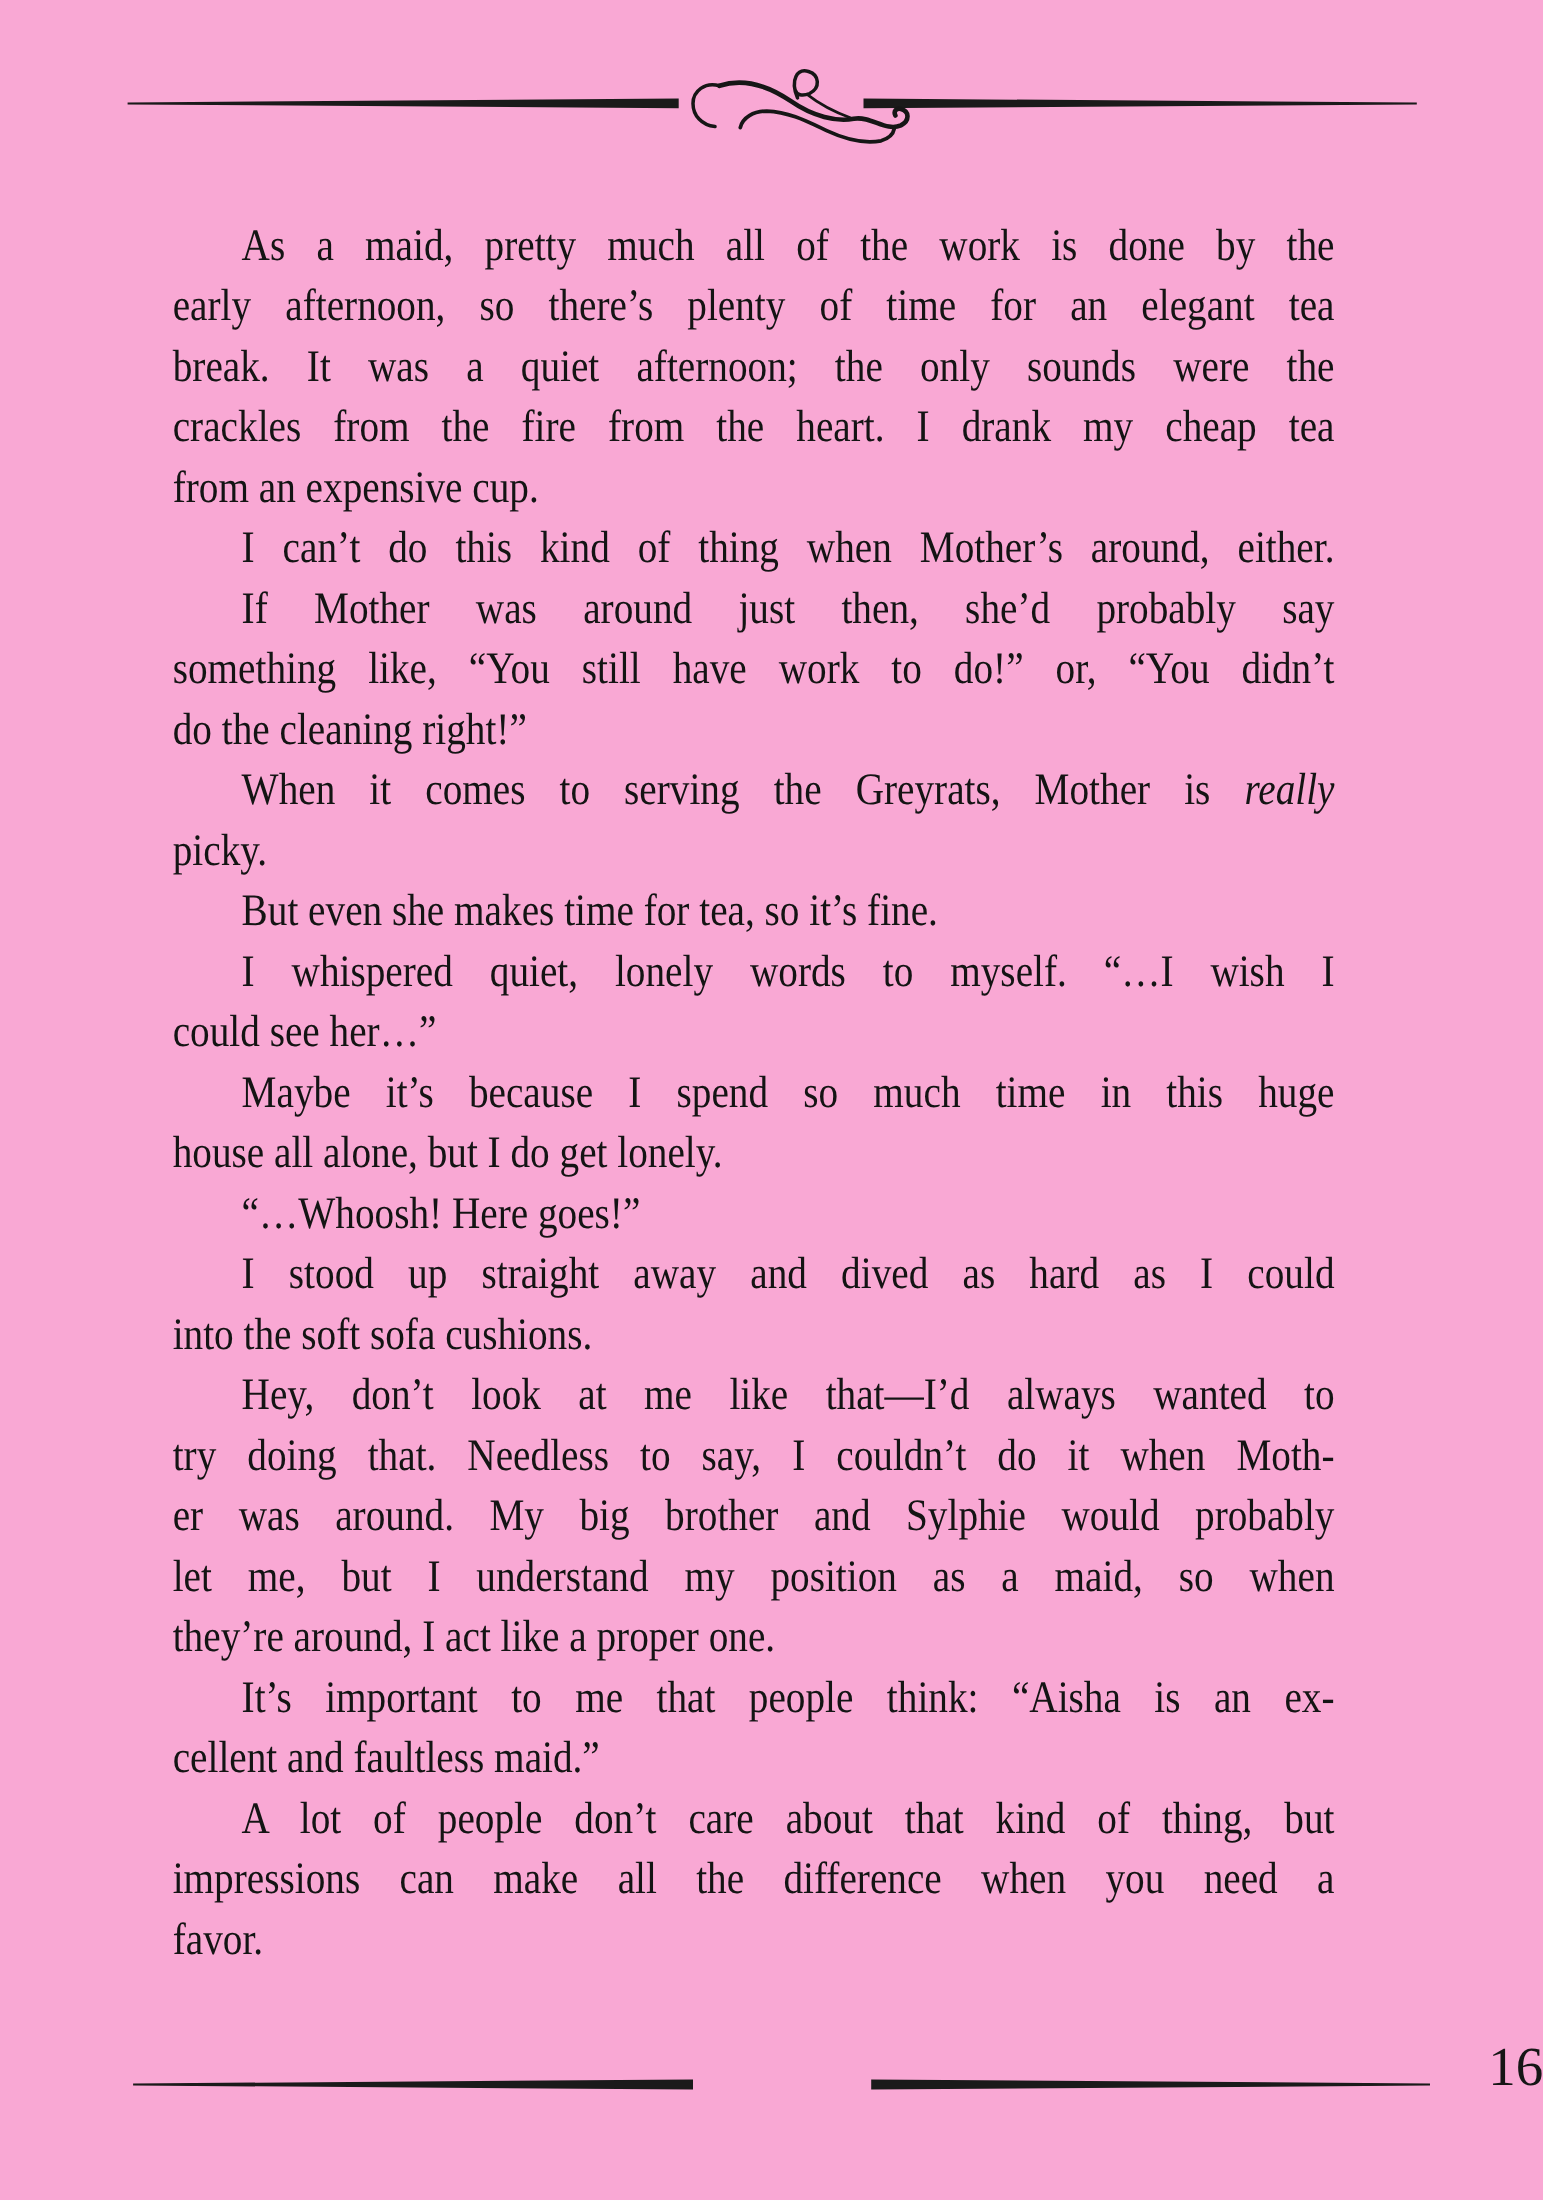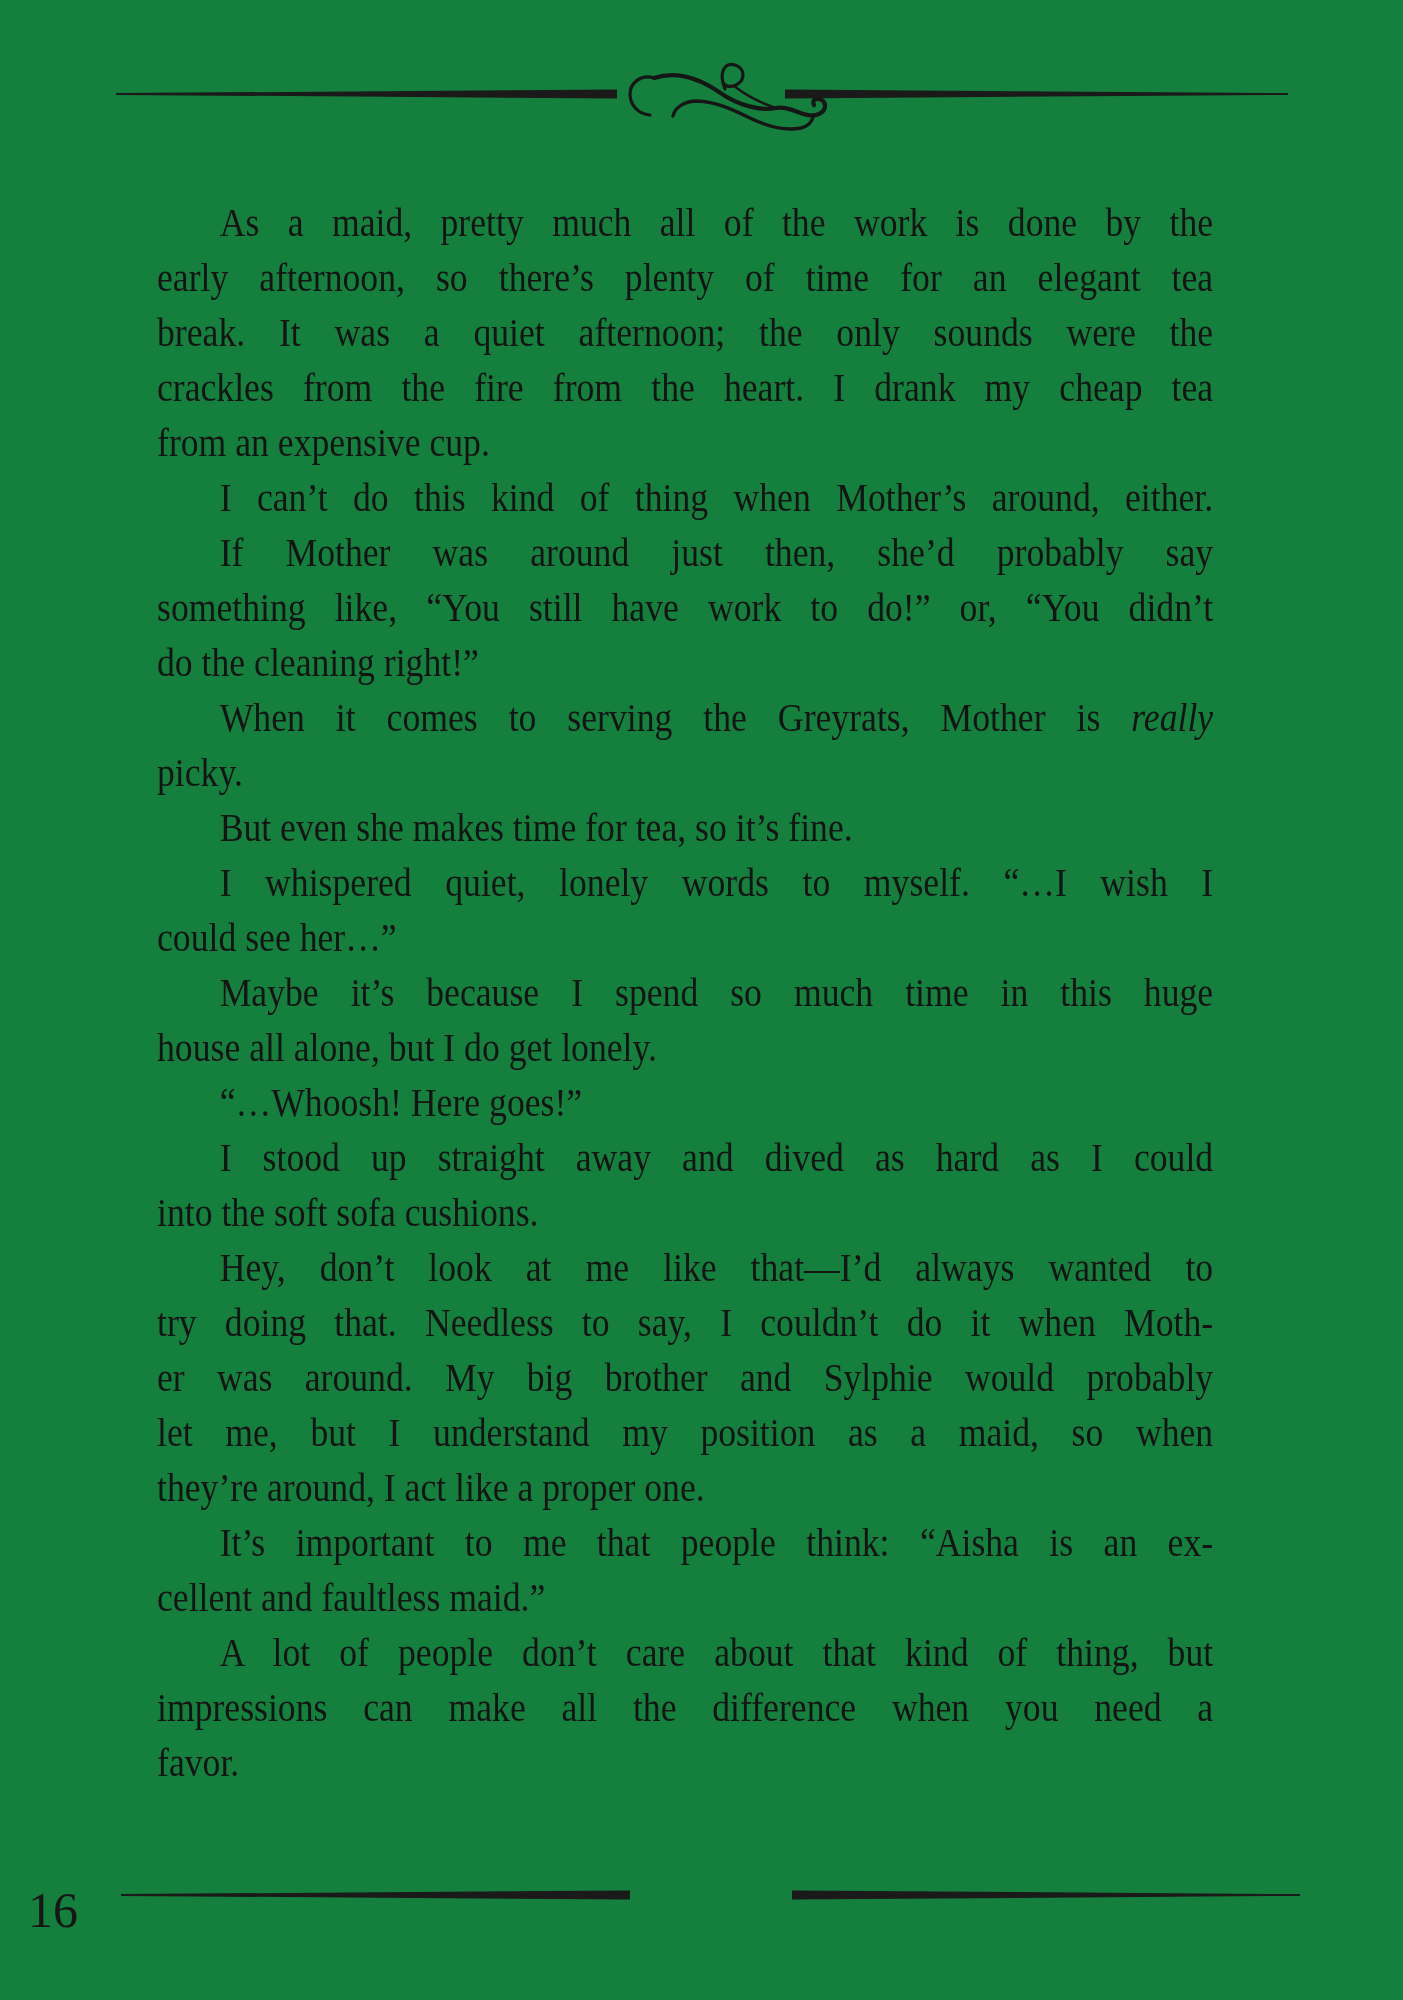--- a/index.html
+++ b/index.html
@@ -1,20 +1,20 @@
 <!DOCTYPE html>
 <html><head>
 <meta charset="utf-8">
 <style>
   html, body { margin: 0; padding: 0; background: #e8e8e8; }
   .book-page {
     position: relative;
     width: 1403px;
     height: 2000px;
-    background: #15803d;
+    background: #f9a8d4;
     overflow: hidden;
     font-family: "Liberation Serif", "DejaVu Serif", serif;
     color: #141414;
   }
   .header-rule-svg {
     position: absolute;
     left: 110px;
     top: 88px;
     width: 1185px;
     height: 12px;
@@ -51,26 +51,25 @@
     left: 110px;
     top: 1889px;
     width: 1192px;
     height: 12px;
   }
   .page-number {
     position: absolute;
     left: 0;
     top: 1853px;
     width: 100%;
-    text-align: left;
+    text-align: right;
     text-indent: 28px;
     font-size: 50px;
     line-height: 50px;
     color: #161616;
-    margin-top: 32px;
   }
 </style>
 </head>
 <body>
 
 <div class="book-page">
 
   <svg class="header-rule-svg" viewBox="0 0 1185 12" preserveAspectRatio="none" aria-hidden="true">
     <polygon points="6,5.1 507,1.6 507,10.4 6,6.9" fill="#1a1a1a"></polygon>
     <polygon points="675,1.6 1178,5.1 1178,6.9 675,10.4" fill="#1a1a1a"></polygon>

